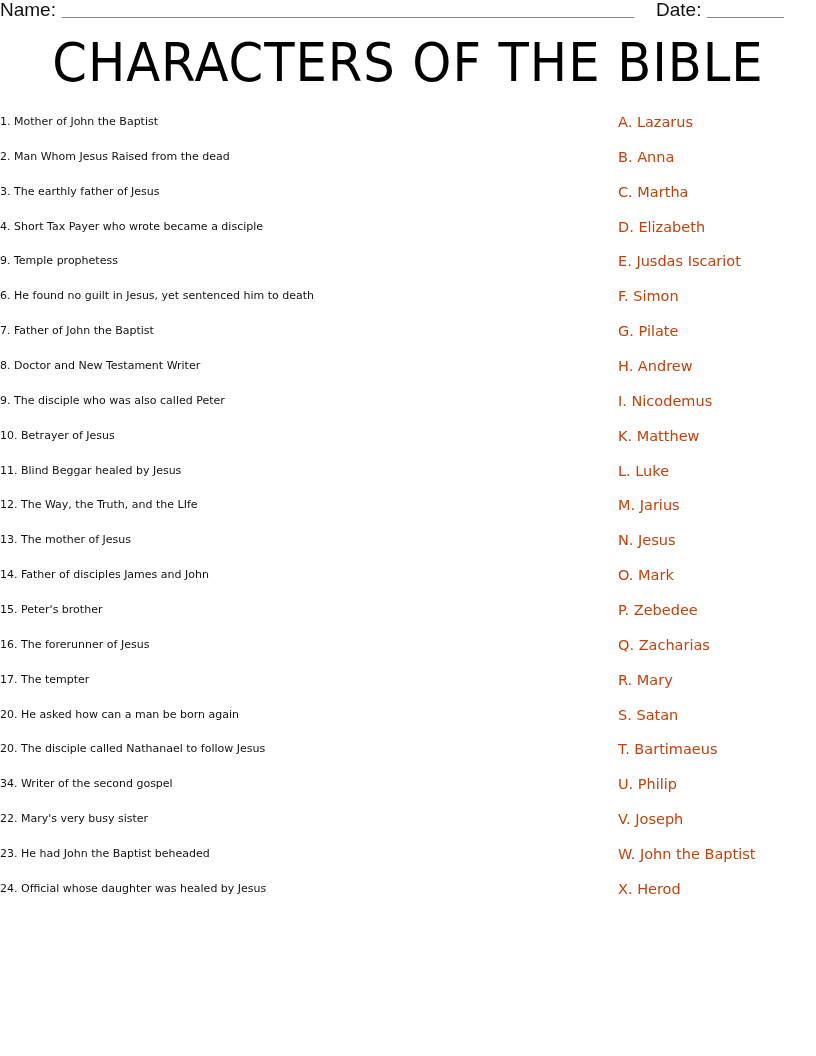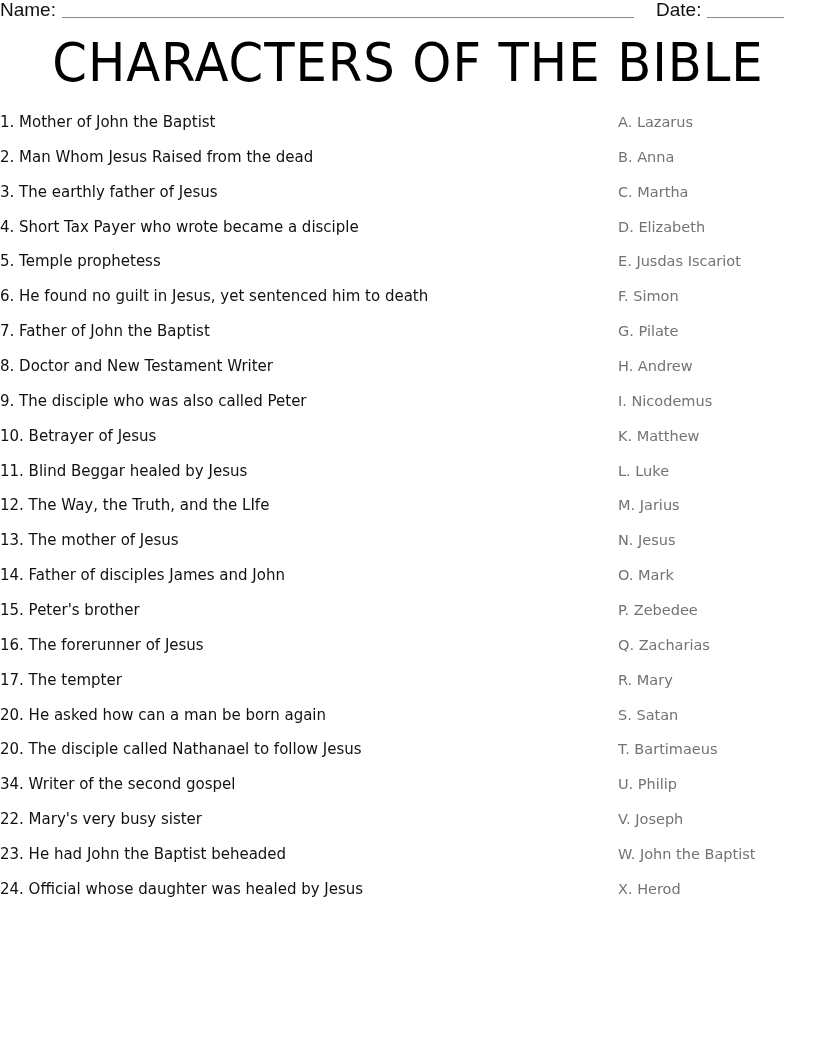--- a/index.html
+++ b/index.html
@@ -3,43 +3,43 @@
   <meta charset="utf-8">
   <style>
     html, body { margin: 0; padding: 0; background: #ffffff; }
     body { width: 816px; height: 1056px; position: relative; overflow: hidden; color: #111; }
     .header-row { position: absolute; top: 0; left: 0; width: 816px; height: 24px; font-family: "Liberation Sans", sans-serif; font-size: 19px; }
     .name-label { position: absolute; left: 0; top: -1px; }
     .name-line { position: absolute; left: 62px; top: 17px; width: 572px; border-bottom: 1px solid #888; }
     .date-label { position: absolute; left: 656px; top: -1px; }
     .date-line { position: absolute; left: 707px; top: 17px; width: 77px; border-bottom: 1px solid #888; }
     .title { position: absolute; top: 28px; left: 0; width: 816px; text-align: center; font-family: "DejaVu Sans", sans-serif; font-size: 54px; letter-spacing: 1px; transform: scaleX(0.92); transform-origin: center; color: #000; line-height: 70px; }
-    .list { position: absolute; left: 0; top: 112px; font-family: "DejaVu Sans", sans-serif; font-size: 15px; color: #111; }
+    .list { position: absolute; left: 0; top: 112px; font-family: "DejaVu Sans", sans-serif; font-size: 11px; color: #111; }
     .clue { height: 34.87px; line-height: 20px; white-space: nowrap; }
-    .answers { position: absolute; left: 618px; top: 112px; font-family: "DejaVu Sans", sans-serif; font-size: 14.5px; color: #737373; }
+    .answers { position: absolute; left: 618px; top: 112px; font-family: "DejaVu Sans", sans-serif; font-size: 14.5px; color: #c2410c; }
     .answer { height: 34.87px; line-height: 20px; white-space: nowrap; }
   </style>
 </head>
 <body>
 
 <div class="header-row">
   <span class="name-label">Name:</span>
   <div class="name-line"></div>
   <span class="date-label">Date:</span>
   <div class="date-line"></div>
 </div>
 
 <div class="title">CHARACTERS OF THE BIBLE</div>
 
 <div class="list">
   <div class="clue">1. Mother of John the Baptist</div>
   <div class="clue">2. Man Whom Jesus Raised from the dead</div>
   <div class="clue">3. The earthly father of Jesus</div>
   <div class="clue">4. Short Tax Payer who wrote became a disciple</div>
-  <div class="clue">5. Temple prophetess</div>
+  <div class="clue">9. Temple prophetess</div>
   <div class="clue">6. He found no guilt in Jesus, yet sentenced him to death</div>
   <div class="clue">7. Father of John the Baptist</div>
   <div class="clue">8. Doctor and New Testament Writer</div>
   <div class="clue">9. The disciple who was also called Peter</div>
   <div class="clue">10. Betrayer of Jesus</div>
   <div class="clue">11. Blind Beggar healed by Jesus</div>
   <div class="clue">12. The Way, the Truth, and the LIfe</div>
   <div class="clue">13. The mother of Jesus</div>
   <div class="clue">14. Father of disciples James and John</div>
   <div class="clue">15. Peter's brother</div>

